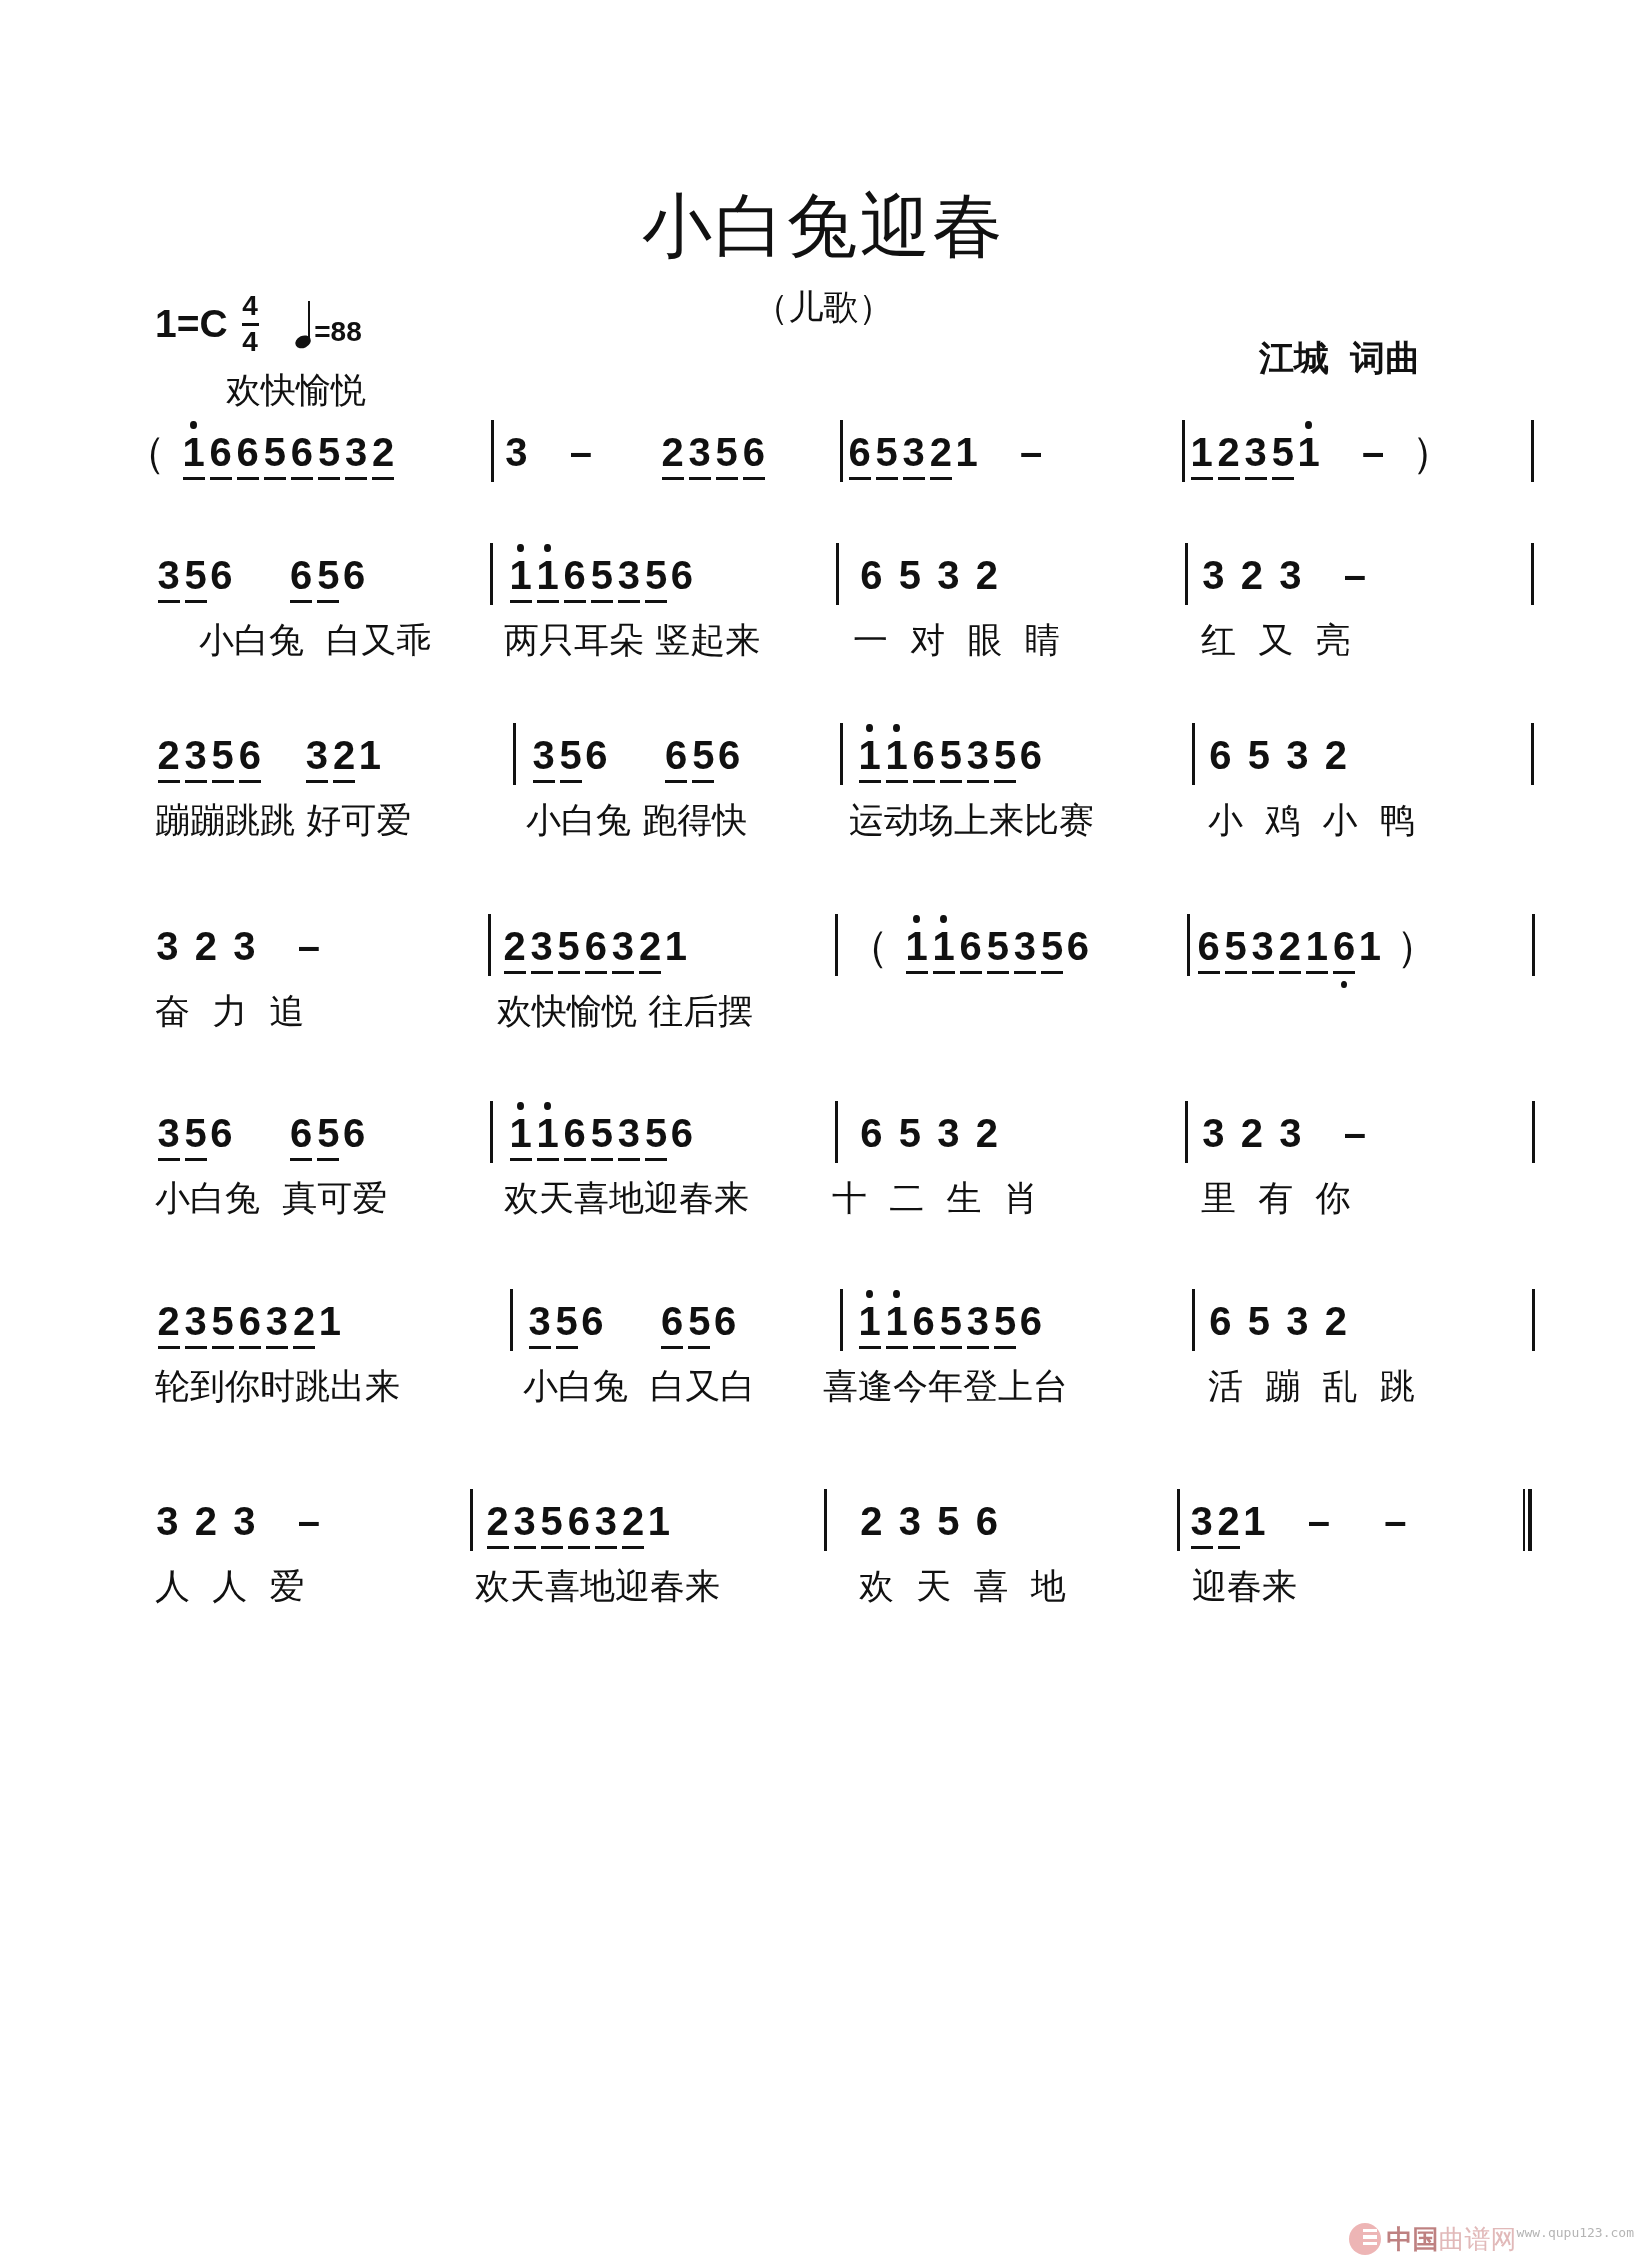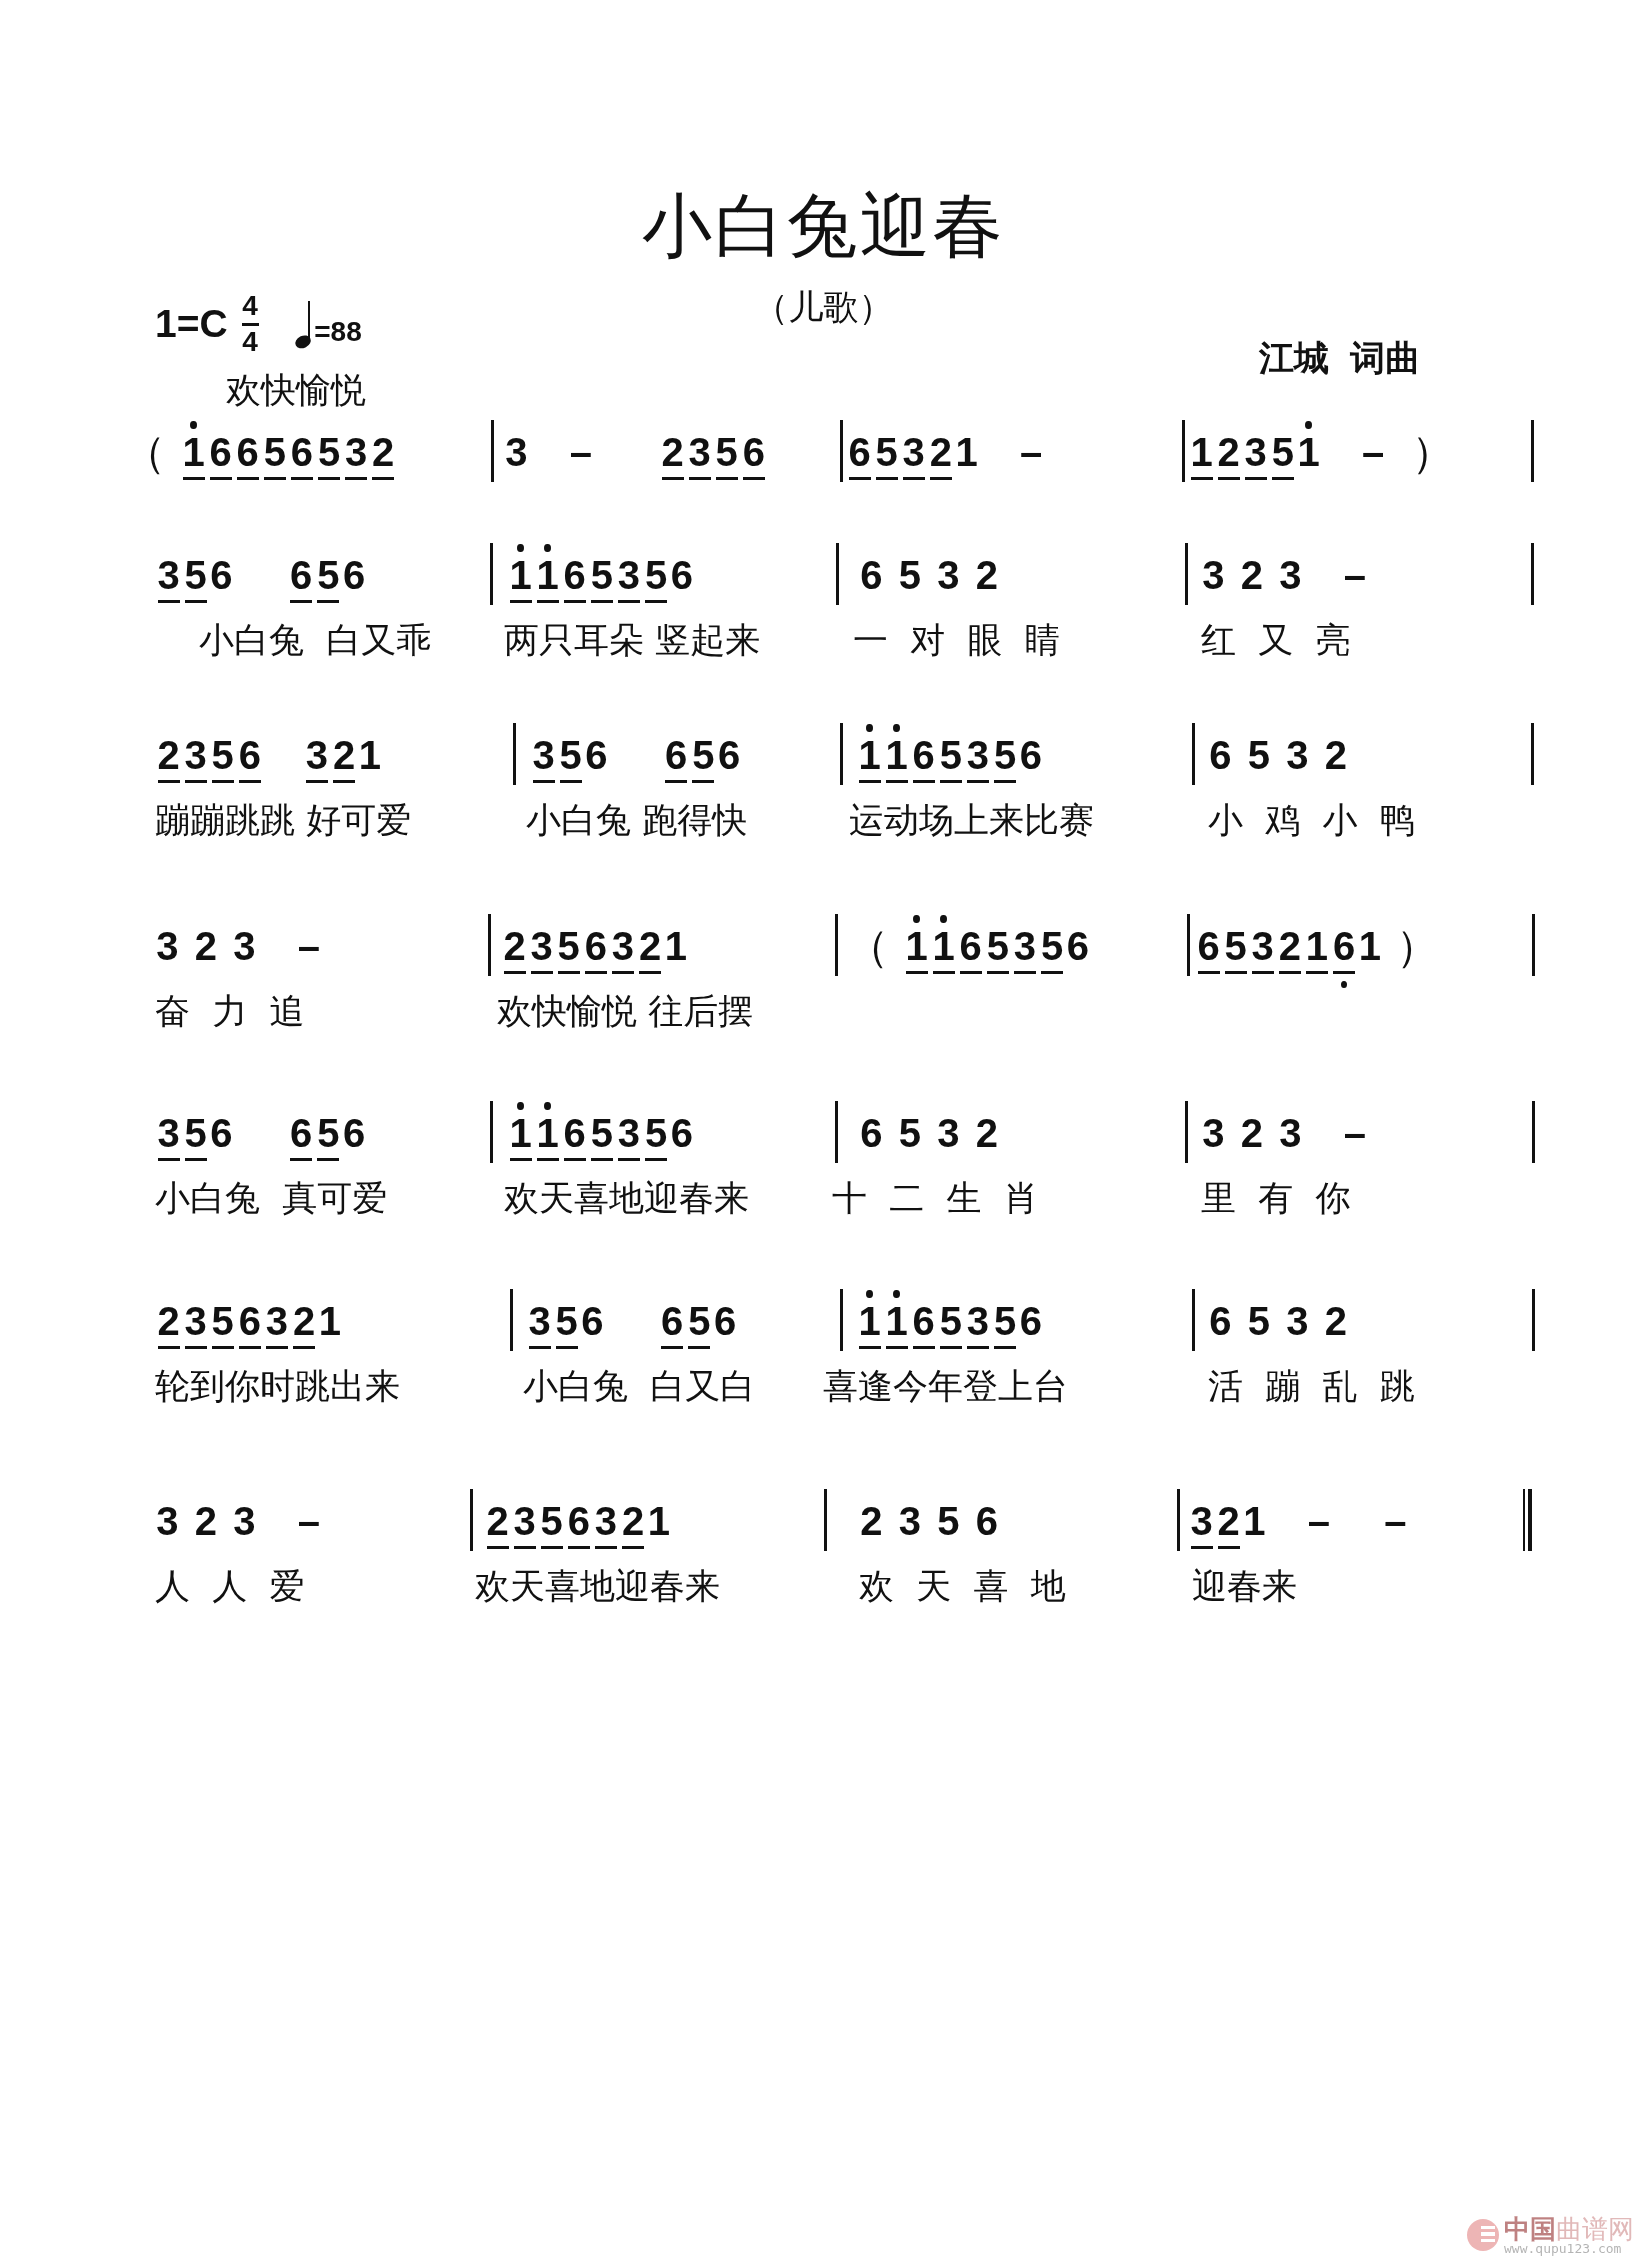--- a/index.html
+++ b/index.html
@@ -58,21 +58,21 @@
   .tok.dash { font-weight: bold; }
   .tok.paren { font-weight: normal; font-family: "Liberation Serif", serif; font-size: 43px; }
   .barline { position: absolute; top: 0; width: 2.6px; height: 62px; background: #111; }
   .barline.final { width: 9px; background: transparent; border-left: 2.6px solid #111; border-right: 4.5px solid #111; box-sizing: border-box; }
   .lyrics { position: absolute; top: 71px; height: 52px; display: flex; align-items: center;
     font-family: "DejaVu Serif", "Liberation Serif", serif; font-size: 35px; white-space: pre; }
   .watermark { right: 13px; bottom: 6.5px; display: flex; align-items: center; opacity: 0.55; }
   .wm-logo { width: 32px; height: 32px; border-radius: 50%; background: #e07a7a; margin-right: 5.2px; position: relative; }
   .wm-logo::after { content: ""; position: absolute; left: 14px; top: 6.5px; width: 14px; height: 19.4px;
     background: repeating-linear-gradient(#fff 0 3.2px, #e07a7a 3.2px 6.5px); }
-  .wm-text { display: flex; flex-direction: column; line-height: 1; }
+  .wm-text { display: flex; flex-direction: row; line-height: 1; }
   .wm-cn { font-family: "DejaVu Serif", serif; font-size: 26px; color: #8a1c1c; font-weight: bold; }
   .wm-cn .light { color: #c98080; font-weight: normal; }
   .wm-url { font-family: "DejaVu Sans Mono", monospace; font-size: 13px; color: #777; }
 </style>
 </head>
 <body>
 
 <div class="abs title">小白兔迎春</div>
 <div class="abs genre">（儿歌）</div>
 

